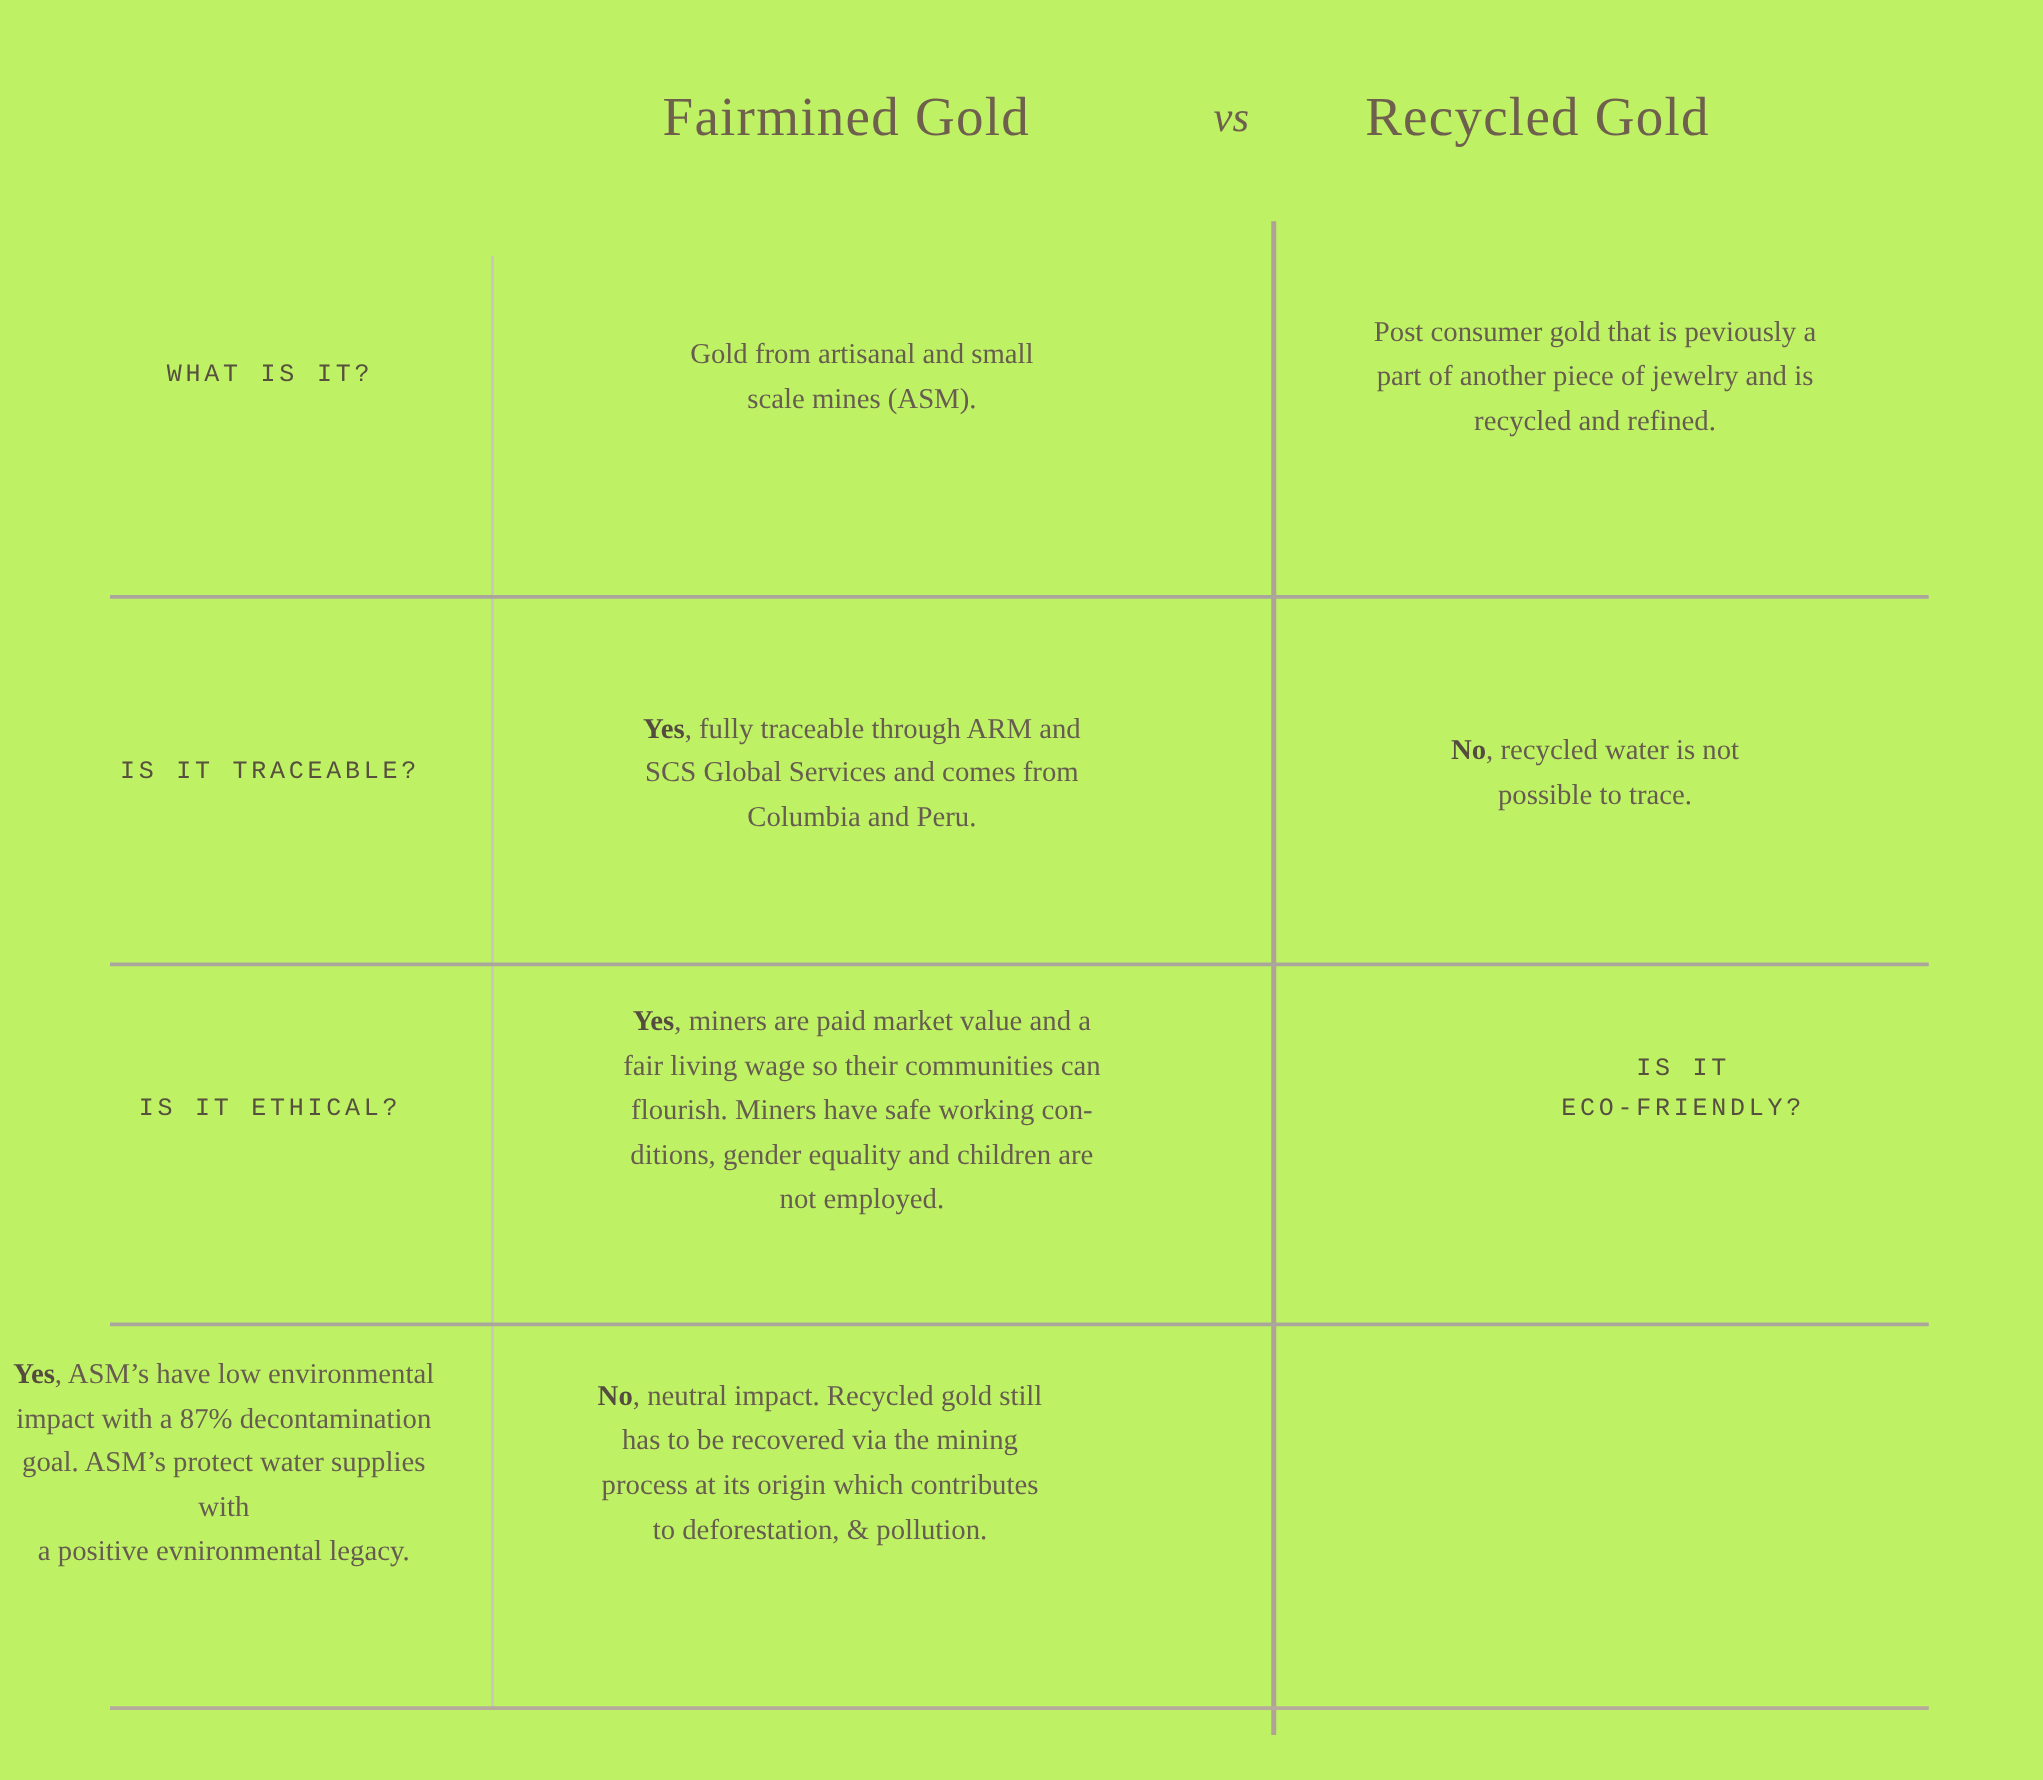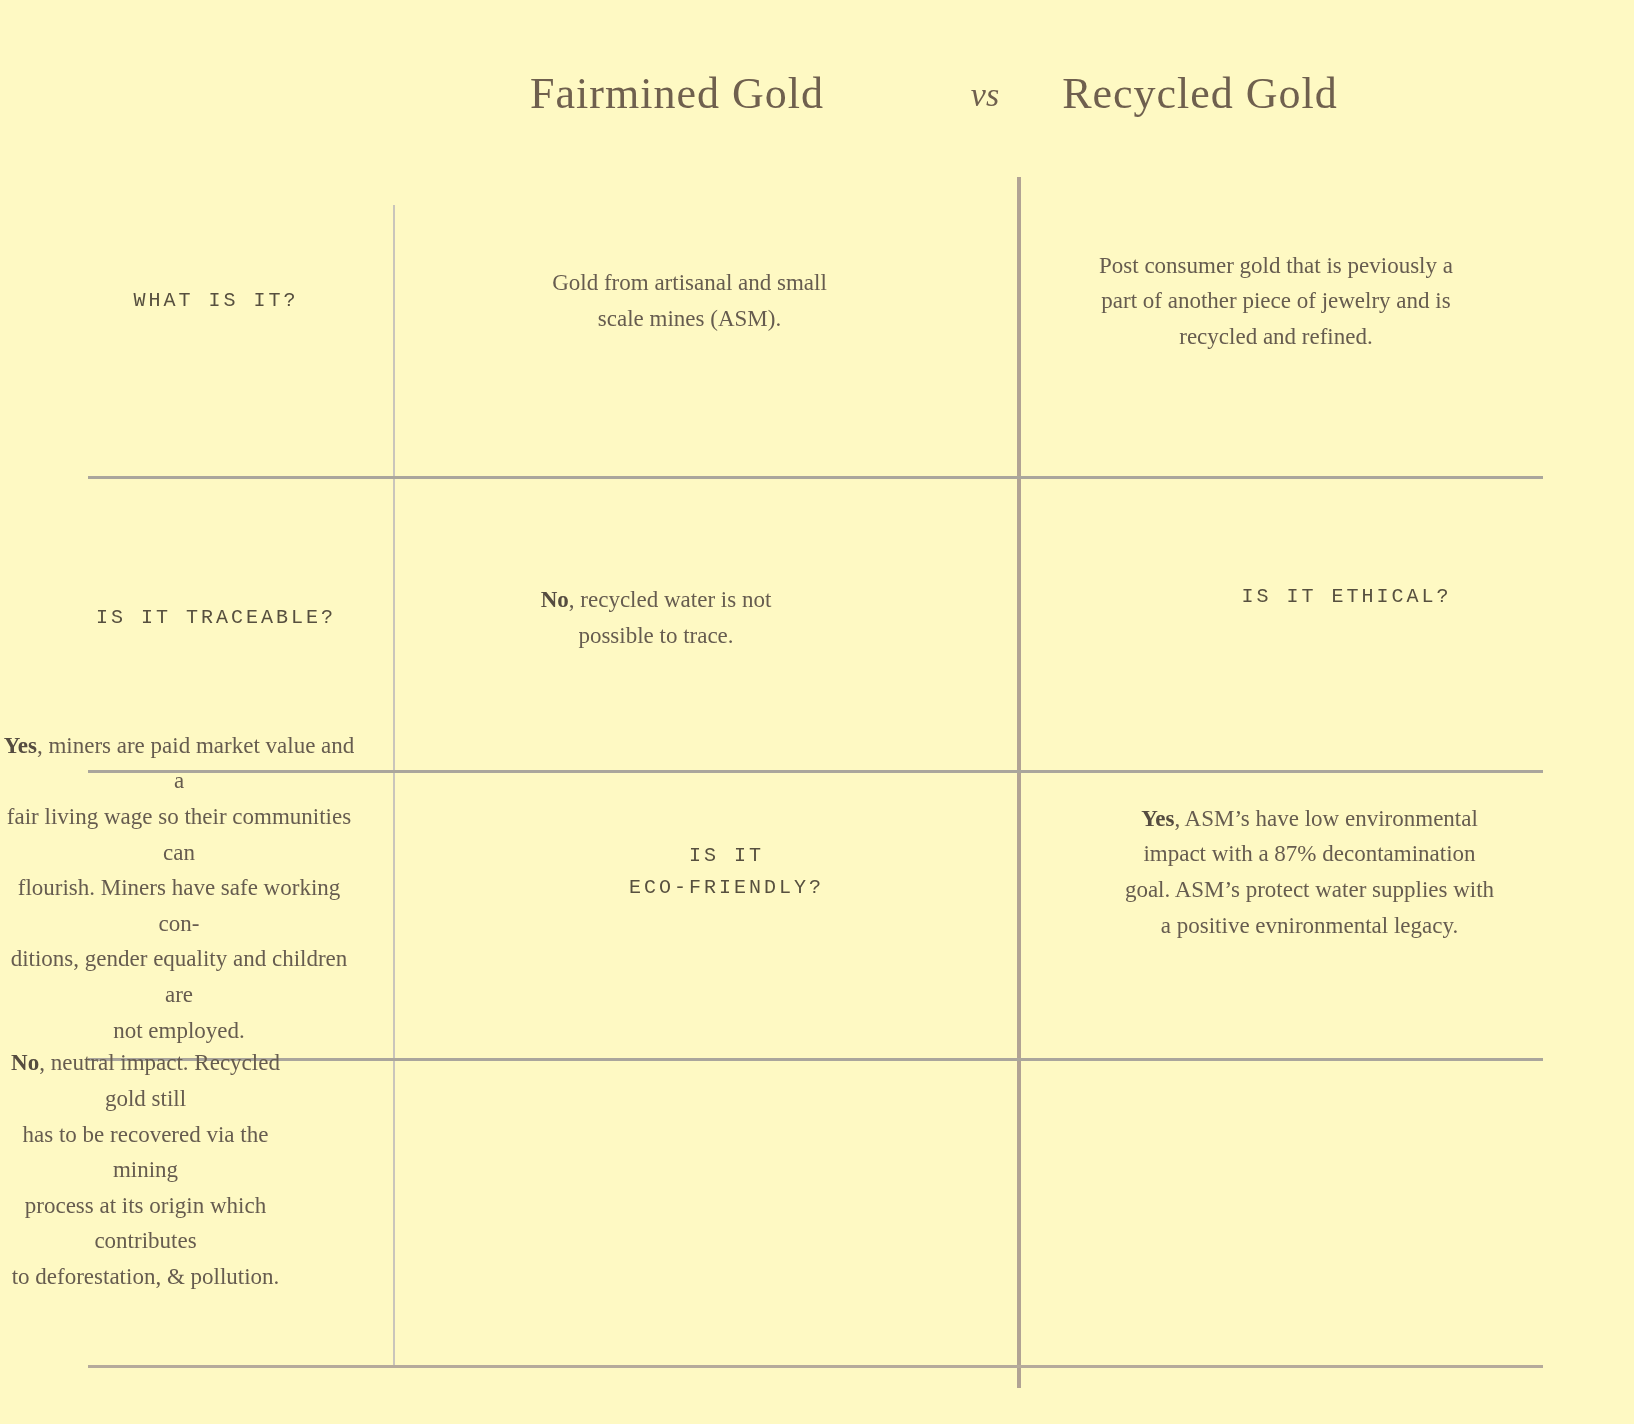--- a/index.html
+++ b/index.html
@@ -1,38 +1,38 @@
 <!DOCTYPE html>
 <html><head>
 <meta charset="utf-8">
 <style>
   html, body { margin: 0; padding: 0; }
   #page {
     position: relative;
     width: 1634px;
     height: 1424px;
-    background: #fef9c3;
+    background: #bef264;
     overflow: hidden;
     font-family: "Liberation Serif", serif;
   }
 
   
   .title {
     position: absolute;
     margin: 0;
     transform: translateX(-50%);
     font-family: "Liberation Serif", serif;
     font-weight: 400;
     font-size: 44px;
     letter-spacing: 1px;
     color: #6f604e;
     white-space: nowrap;
   }
   .t-fair { left: 677px; top: 68px; }
-  .t-rec  { left: 1200px; top: 68px; }
+  .t-rec  { left: 1230px; top: 68px; }
   .t-vs {
     position: absolute;
     left: 985px; top: 76px;
     transform: translateX(-50%);
     font-style: italic;
     font-size: 34px;
     color: #6f604e;
   }
 
   
@@ -128,20 +128,25 @@
     </div>
     <div class="cell c-rec r0">
       <p class="body"><strong class="lead"></strong><span class="lines">Post consumer gold that is peviously a
 part of another piece of jewelry and is
 recycled and refined.</span></p>
     </div>
 
     <div class="cell c-label r1">
       <p class="label">IS IT TRACEABLE?</p>
     </div>
+    <div class="cell c-fair r1">
+      <p class="body"><strong class="lead">Yes</strong><span class="lines">, fully traceable through ARM and
+SCS Global Services and comes from
+Columbia and Peru.</span></p>
+    </div>
     <div class="cell c-rec r1">
       <p class="body"><strong class="lead">No</strong><span class="lines">, recycled water is not
 possible to trace.</span></p>
     </div>
 
     <div class="cell c-label r2">
       <p class="label">IS IT ETHICAL?</p>
     </div>
     <div class="cell c-fair r2">
       <p class="body"><strong class="lead">Yes</strong><span class="lines">, miners are paid market value and a

